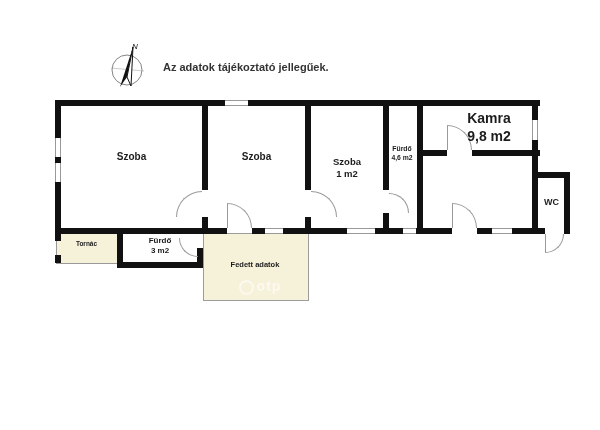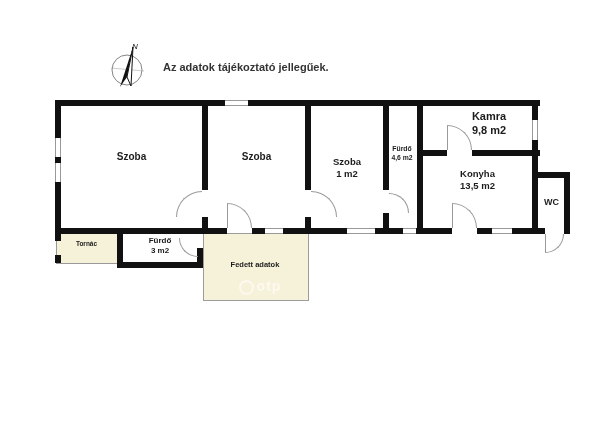--- a/index.html
+++ b/index.html
@@ -112,27 +112,23 @@
     <span>Szoba</span>
   </div>
   <div class="room-label" style="left:311px;top:156px;width:72px;font-size:9.5px;">
     <span>Szoba</span>
     <span>1 m2</span>
   </div>
   <div class="room-label" style="left:386px;top:145px;width:32px;font-size:6.8px;">
     <span>Fürdő</span>
     <span>4,6 m2</span>
   </div>
-  <div class="room-label" style="left:448px;top:109px;width:82px;font-size:11px;">
+  <div class="room-label" style="left:448px;top:109px;width:82px;font-size:14px;">
     <span>Kamra</span>
     <span>9,8 m2</span>
-  </div>
-  <div class="room-label" style="left:423px;top:168px;width:109px;font-size:9.5px;">
-    <span>Konyha</span>
-    <span>13,5 m2</span>
   </div>
   <div class="room-label" style="left:538px;top:197px;width:27px;font-size:9px;text-align:center;">
     <span>WC</span>
   </div>
   <div class="room-label" style="left:56px;top:240px;width:61px;font-size:6.5px;">
     <span>Tornác</span>
   </div>
   <div class="room-label" style="left:123px;top:236px;width:74px;font-size:8px;">
     <span>Fürdő</span>
     <span>3 m2</span>

